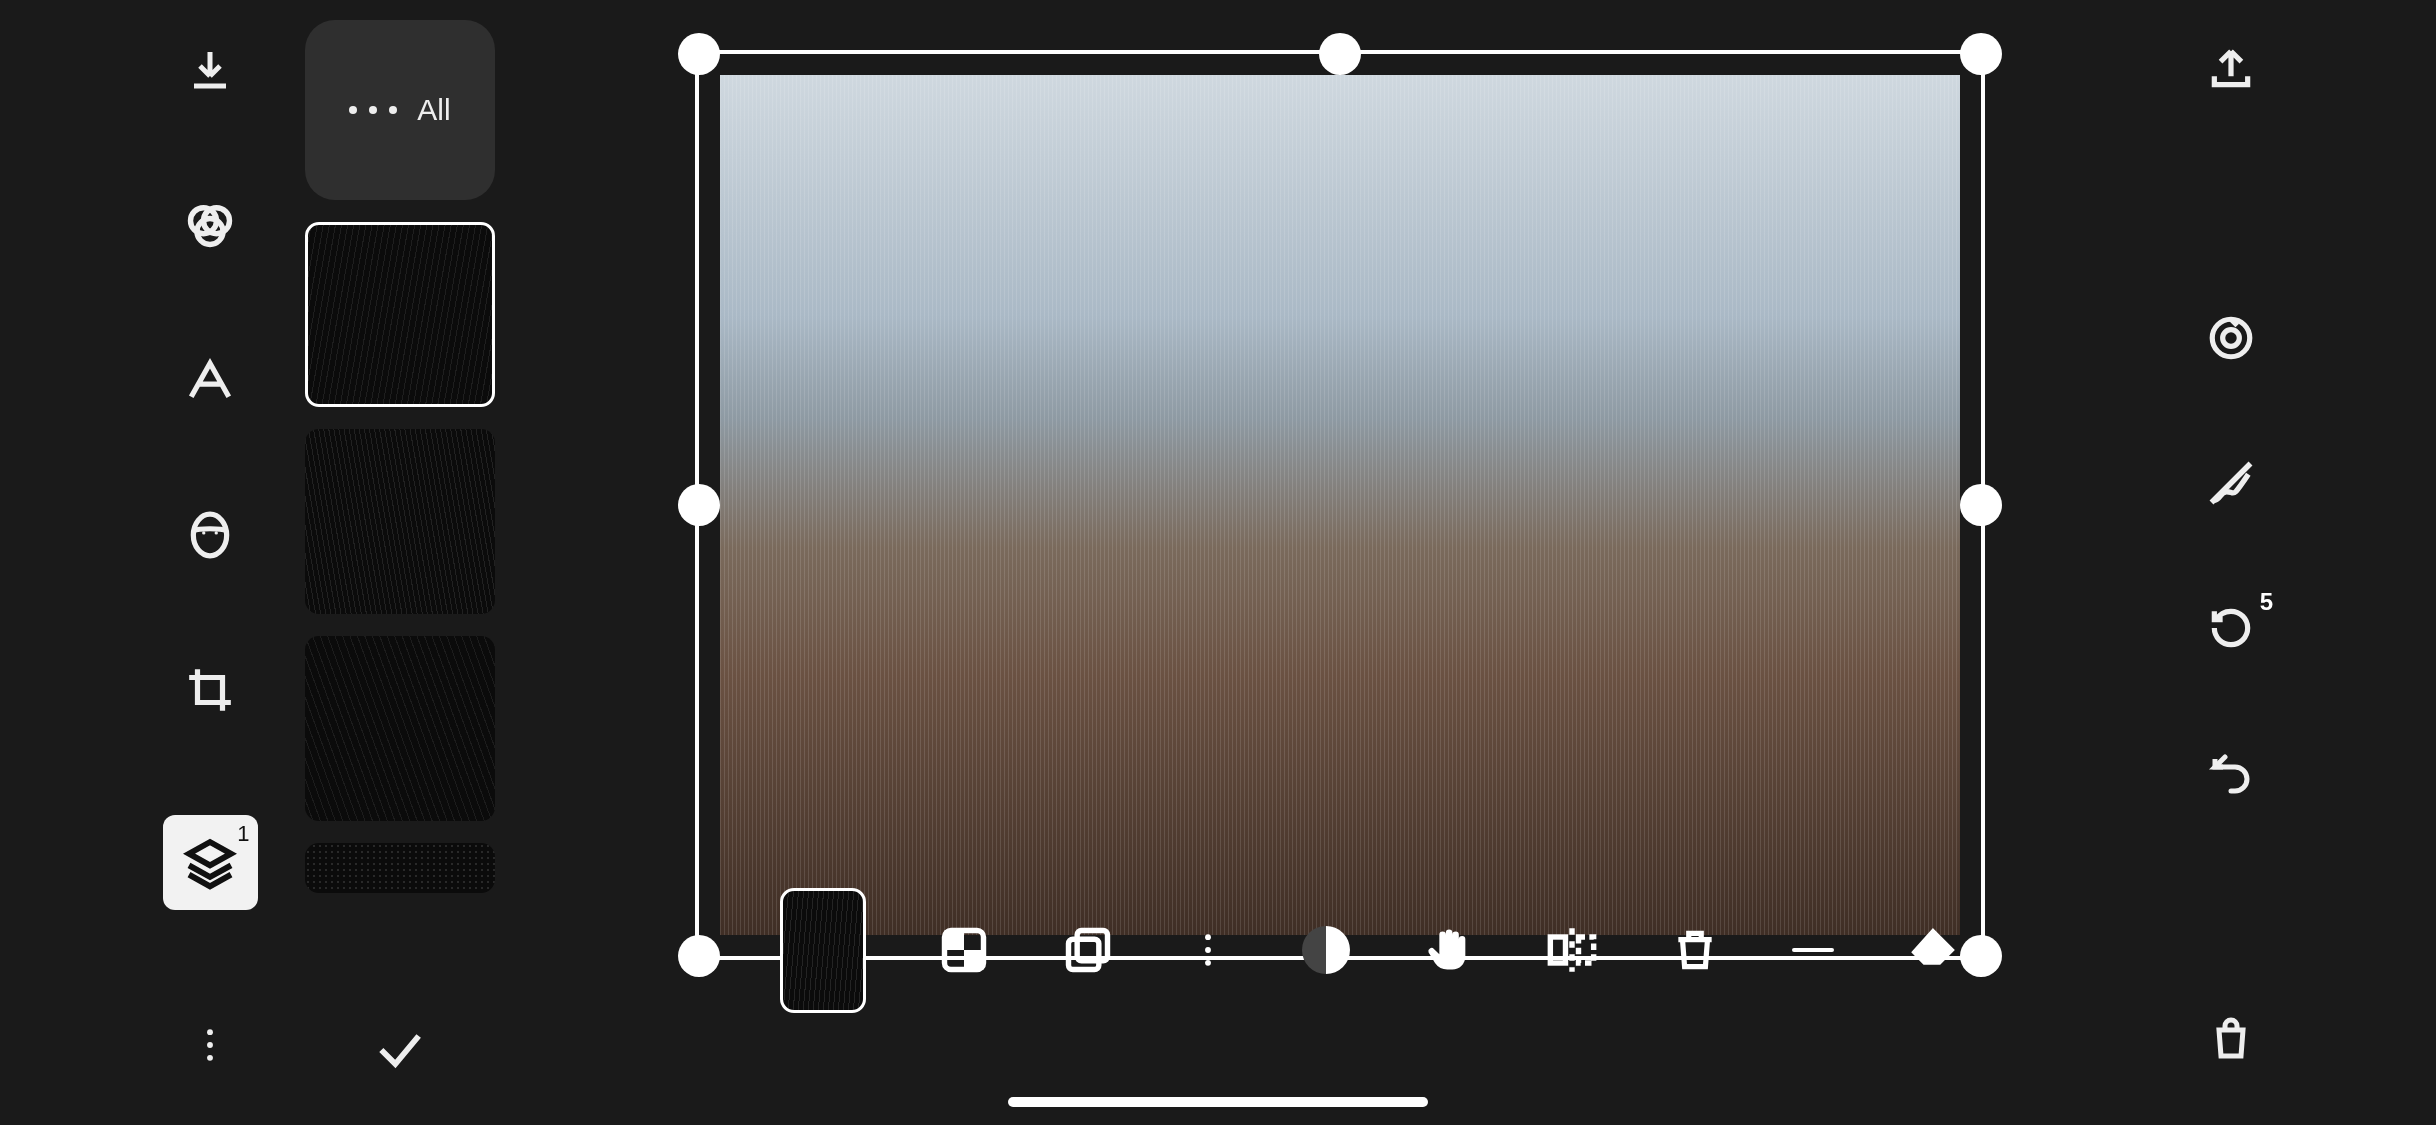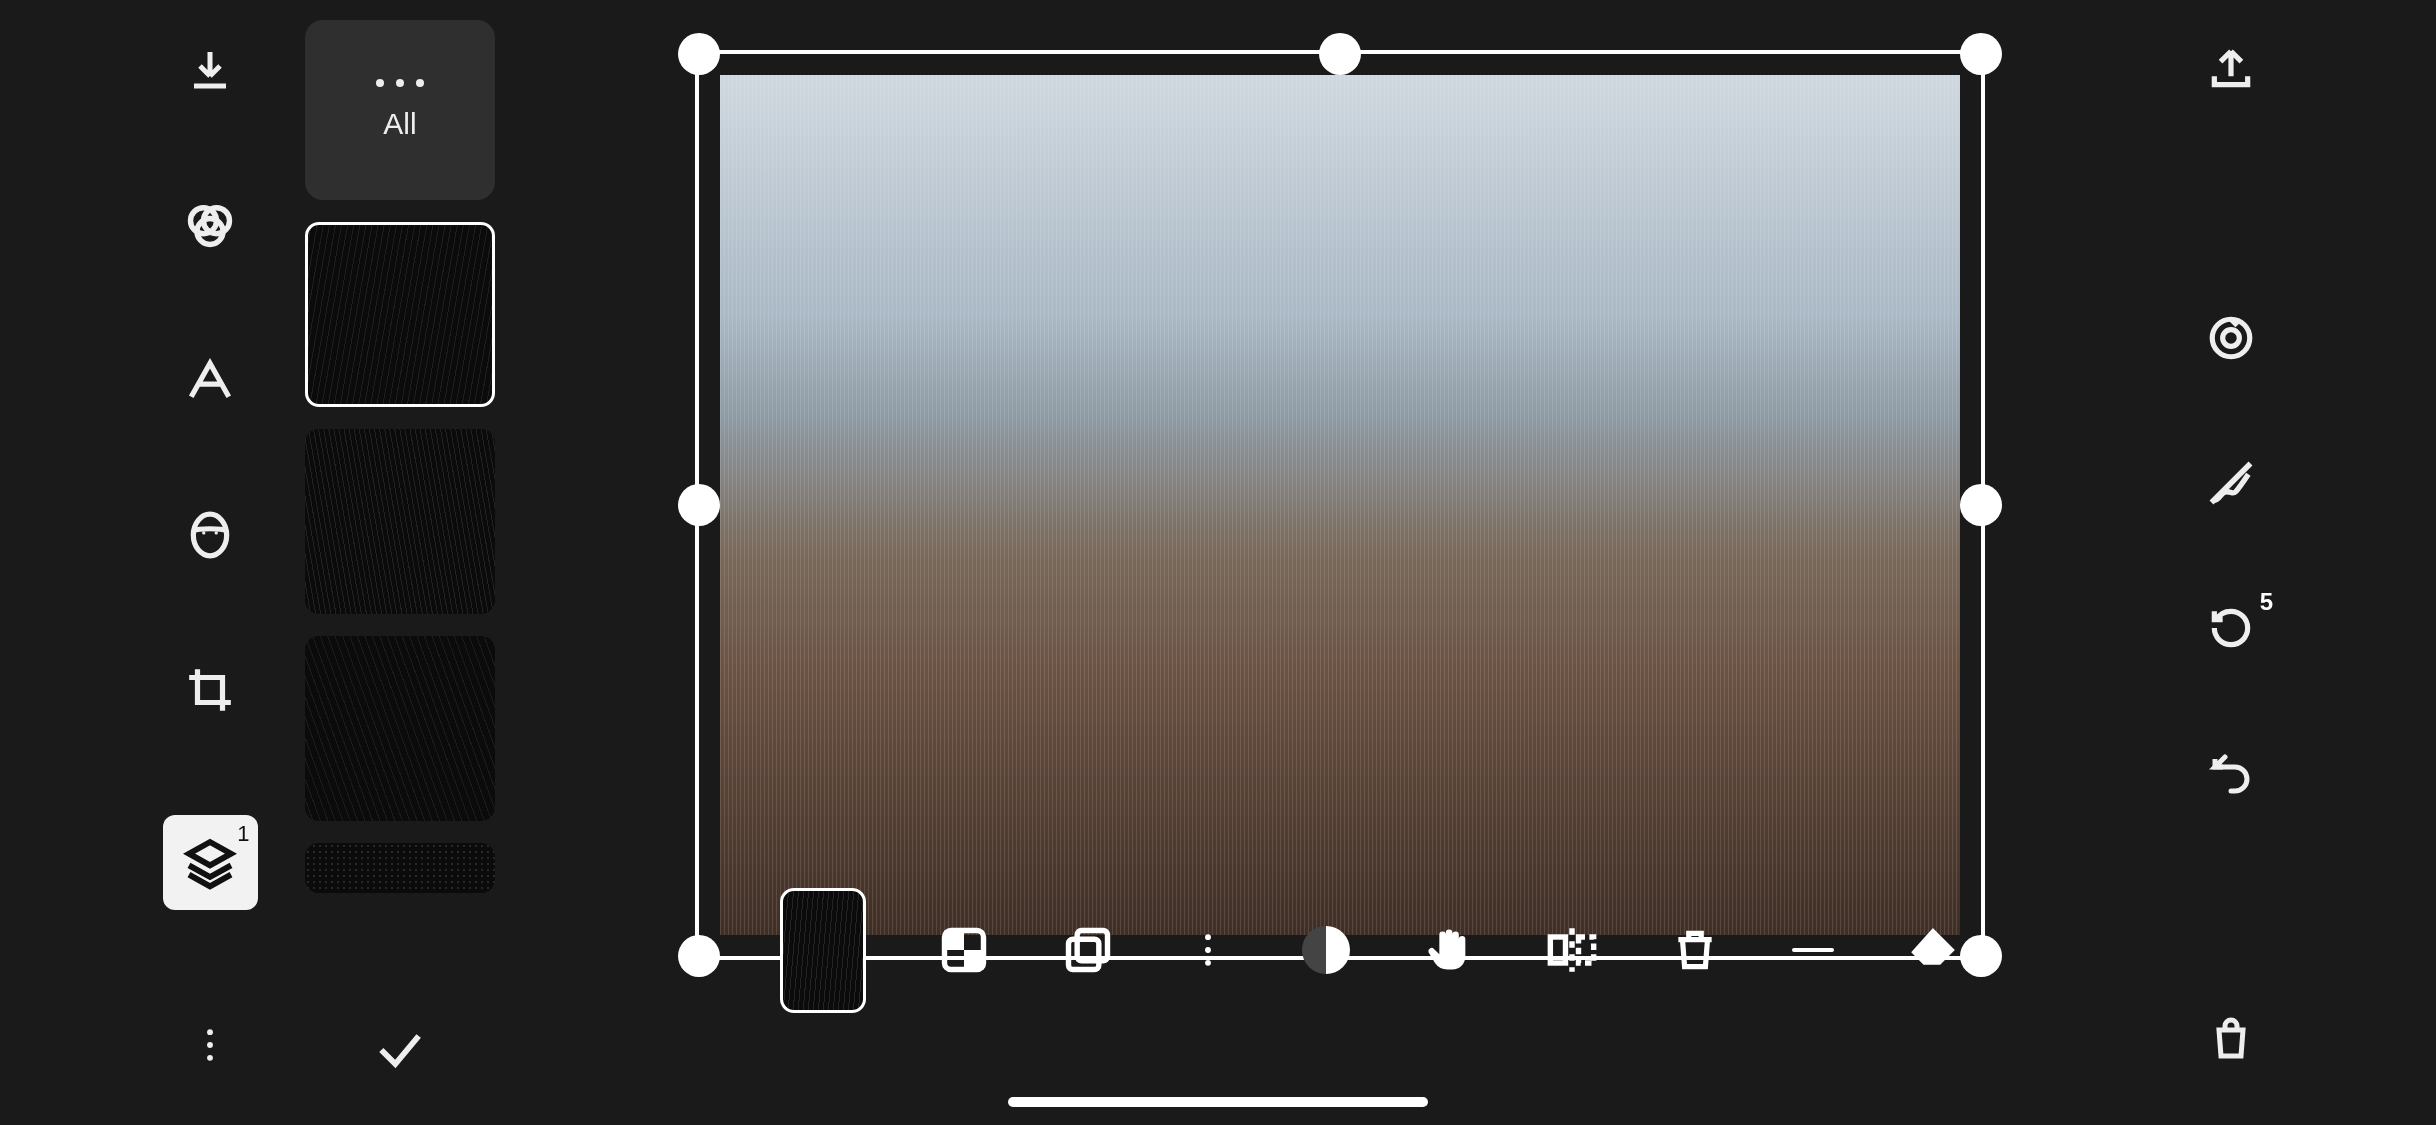--- a/index.html
+++ b/index.html
@@ -18,22 +18,22 @@
   .icon-btn.active-chip { background: #f2f2f2; border-radius: 12px; width: 95px; height: 95px; }
   .icon-btn.active-chip svg { stroke: #111; fill: none; }
   .badge-num { position: absolute; top: 6px; right: 8px; font-size: 22px; color: #111; font-weight: 500; }
 
   
   .overlay-panel {
     position: absolute; left: 300px; top: 20px; width: 200px; height: 1060px;
     display: flex; flex-direction: column; align-items: center; gap: 22px;
   }
   .filter-tab {
-    width: 190px; height: 180px; background: #2f2f2f; border-radius: 18px;
-    display: flex; flex-direction: column; align-items: center; justify-content: center; gap: 20px;
+    width: 190px; height: 180px; background: #2f2f2f; border-radius: 30px;
+    display: flex; align-items: center; justify-content: center; gap: 20px;
     cursor: pointer;
   }
   .filter-tab .dots { display: flex; gap: 12px; }
   .filter-tab .dots span { width: 8px; height: 8px; background: #eee; border-radius: 50%; }
   .filter-tab .label { font-size: 30px; color: #eee; }
 
   .thumb {
     width: 190px; height: 185px; background: #0b0b0b; border-radius: 14px; cursor: pointer;
     position: relative; overflow: hidden;
   }

